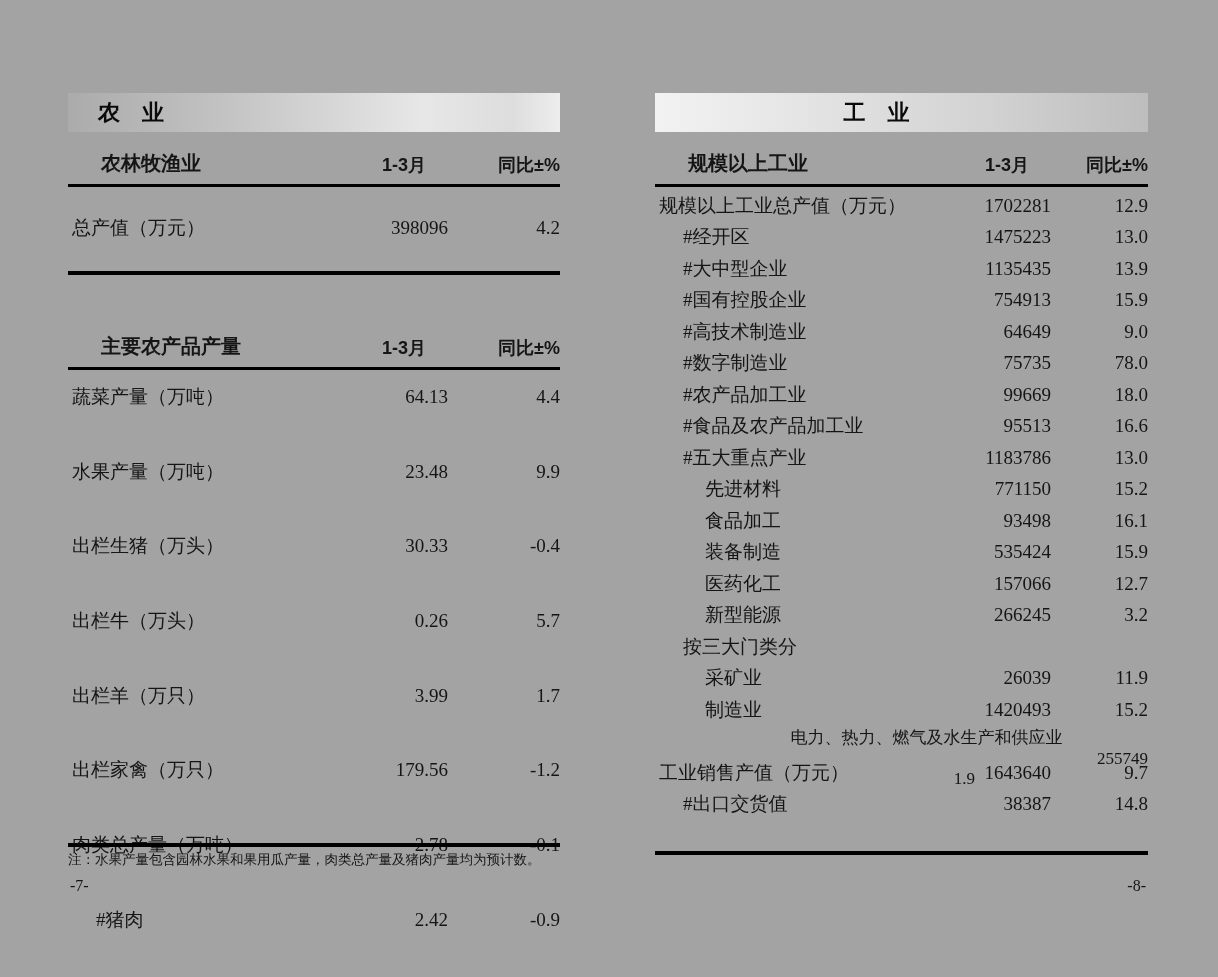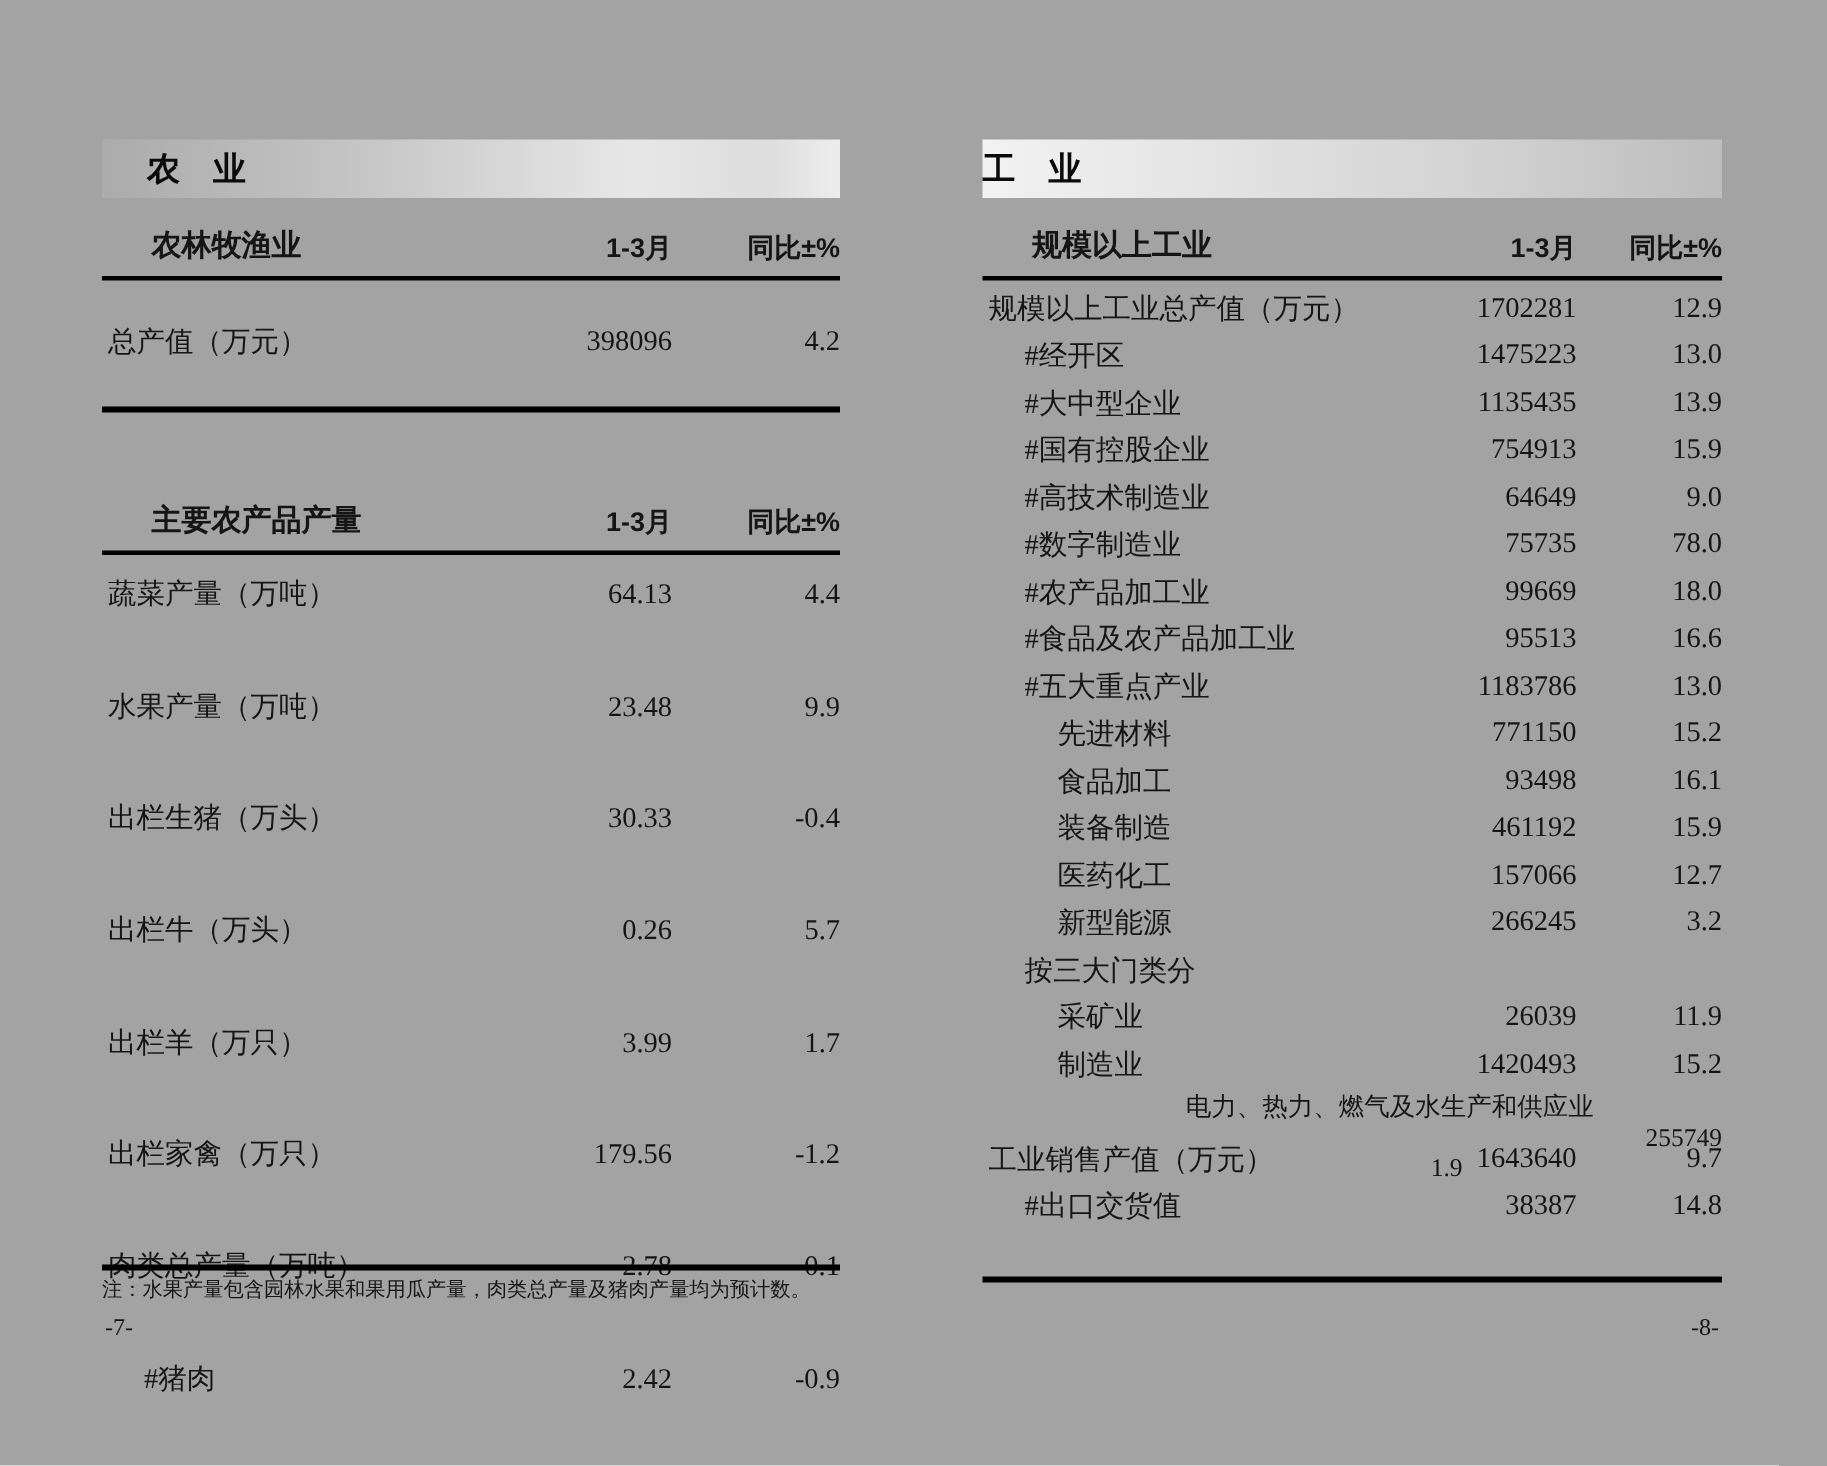--- a/index.html
+++ b/index.html
@@ -6,26 +6,26 @@
   .canvas{position:relative;width:1218px;height:977px;background:#a3a3a3;overflow:hidden;
           color:#151515;font-family:"Liberation Serif","DejaVu Serif",serif;}
   .page{position:absolute;top:0;height:977px;}
   .page-left{left:68px;width:492px;}
   .page-right{left:655px;width:493px;}
 
   
   .band{position:absolute;left:0;right:0;top:93px;height:39px;display:flex;align-items:center;
         font-family:"Liberation Sans","DejaVu Sans",sans-serif;font-weight:bold;font-size:22px;color:#0a0a0a;}
   .page-left .band{background:linear-gradient(to right,#ababab 0%,#c3c3c3 32%,#e7e7e7 72%,#dddddd 90%,#ededed 100%);padding-left:30px;}
-  .page-right .band{background:linear-gradient(to right,#f2f2f2 0%,#e8e8e8 22%,#d2d2d2 68%,#bdbdbd 100%);justify-content:flex-start;padding-right:50px;}
+  .page-right .band{background:linear-gradient(to right,#f2f2f2 0%,#e8e8e8 22%,#d2d2d2 68%,#bdbdbd 100%);justify-content:center;padding-right:50px;}
 
   
   .thead{position:absolute;left:0;right:0;display:flex;align-items:flex-end;
          font-family:"Liberation Sans","DejaVu Sans",sans-serif;font-weight:bold;
-         border-bottom:3.5px solid #000;padding-bottom:7px;white-space:nowrap;}
+         border-bottom:3.5px solid #000;padding-bottom:7px;white-space:nowrap;gap:22px;}
   .thead .hlabel{font-size:20px;padding-left:33px;}
   .thead .hv1{margin-left:auto;font-size:18px;}
   .thead .hv2{text-align:right;font-size:18px;}
   .page-left  .hv2{width:112px;}
   .page-right .hv2{width:97px;}
 
   
   .row{display:flex;white-space:nowrap;font-size:19px;}
   .row .v1{margin-left:auto;text-align:right;}
   .row .v2{flex:0 0 auto;text-align:right;}
@@ -200,21 +200,21 @@
           <span class="v1">771150</span>
           <span class="v2">15.2</span>
         </div>
         <div class="row indent-2">
           <span class="label">食品加工</span>
           <span class="v1">93498</span>
           <span class="v2">16.1</span>
         </div>
         <div class="row indent-2">
           <span class="label">装备制造</span>
-          <span class="v1">461192</span>
+          <span class="v1">535424</span>
           <span class="v2">15.9</span>
         </div>
         <div class="row indent-2">
           <span class="label">医药化工</span>
           <span class="v1">157066</span>
           <span class="v2">12.7</span>
         </div>
         <div class="row indent-2">
           <span class="label">新型能源</span>
           <span class="v1">266245</span>

